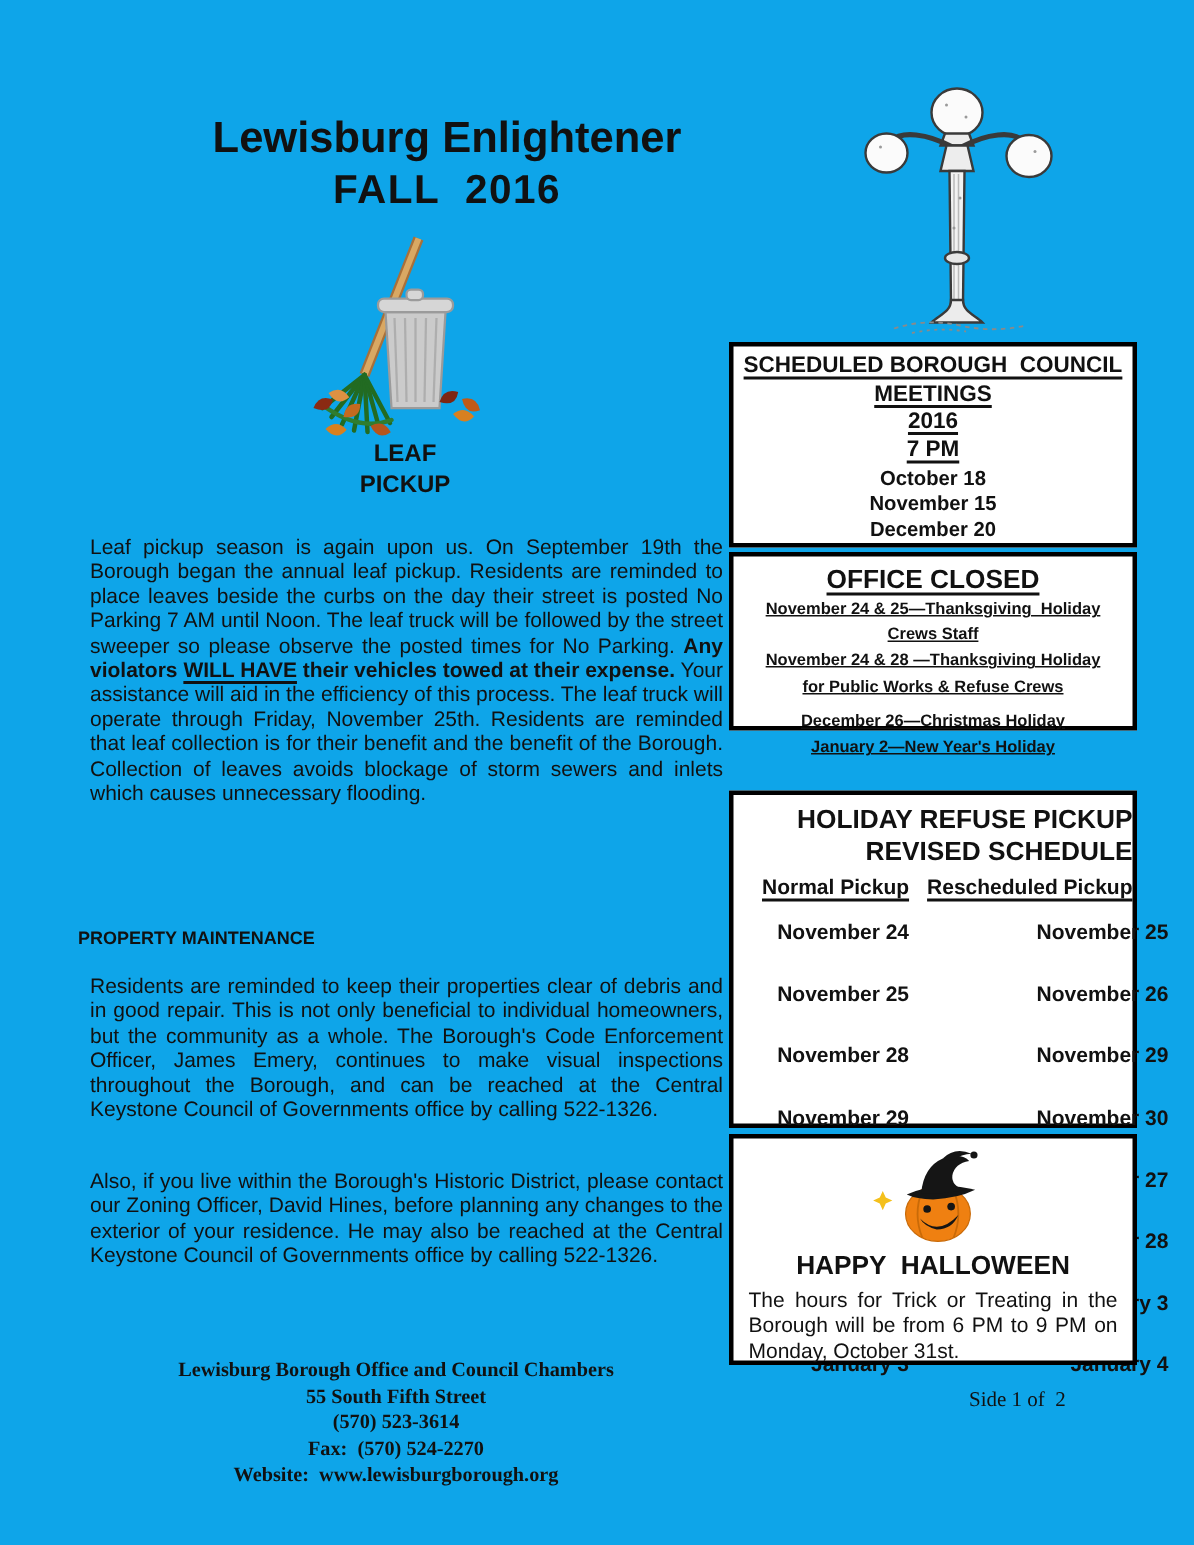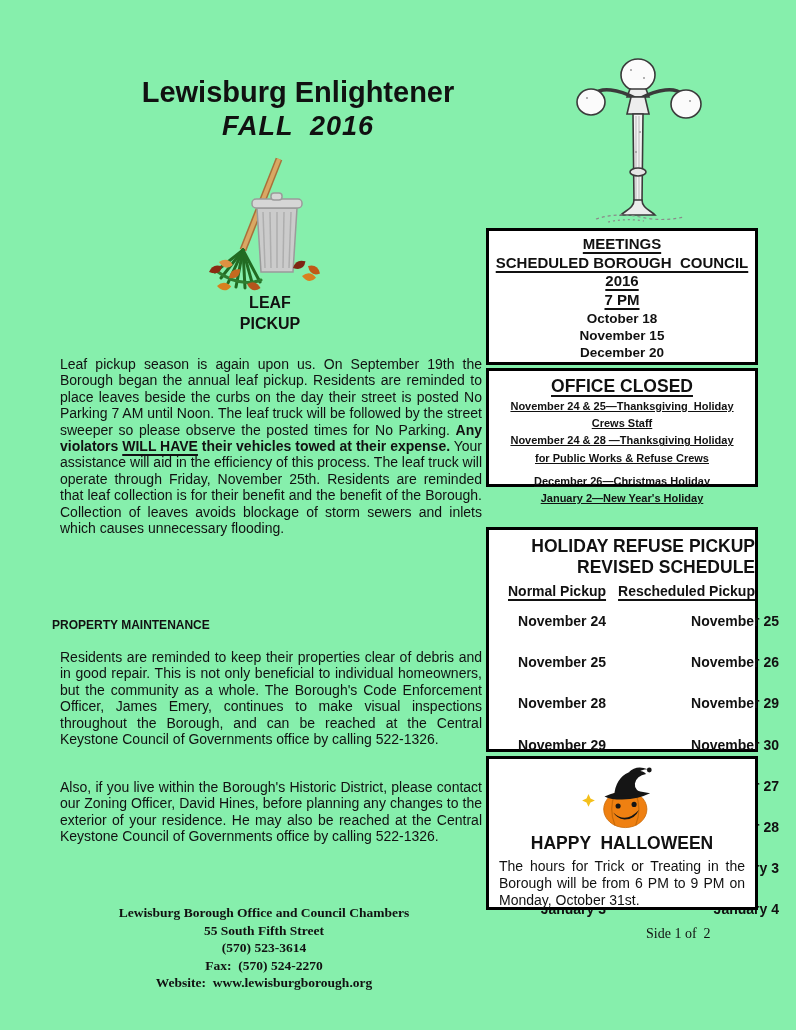--- a/index.html
+++ b/index.html
@@ -1,27 +1,27 @@
 <!DOCTYPE html>
 <html><head>
 <meta charset="utf-8">
 <style>
   html,body{margin:0;padding:0;background:#fff;}
-  .page{position:relative;width:796px;height:1030px;background:#86efac;
+  .page{position:relative;width:796px;height:1030px;background:#0ea5e9;
         font-family:"Liberation Sans",sans-serif;color:#111;overflow:hidden;}
   .abs{position:absolute;}
   .pre{white-space:pre-wrap;}
   .b{font-weight:bold;}
   .u{text-decoration:underline;text-decoration-thickness:2px;text-underline-offset:3px;}
   .just{text-align:justify;}
 
   
   .title{left:78px;top:74px;width:440px;text-align:center;}
   .title-1{font-size:29px;font-weight:bold;line-height:36px;}
-  .title-2{font-size:27px;font-weight:bold;line-height:32px;letter-spacing:1px;font-style:italic;}
+  .title-2{font-size:27px;font-weight:bold;line-height:32px;letter-spacing:1px;}
 
   
   .leaf-art{left:205px;top:156px;width:118px;height:142px;}
   .leaf-heading{left:60px;top:292px;width:420px;font-weight:bold;font-size:16px;line-height:21px;text-align:center;}
   .leaf-body{left:60px;top:356px;width:422px;font-size:14px;line-height:16.4px;}
   .pm-heading{left:52px;top:618px;width:420px;font-weight:bold;font-size:12px;}
   .pm-p1{left:60px;top:649px;width:422px;font-size:14px;line-height:16.4px;}
   .pm-p2{left:60px;top:779px;width:422px;font-size:14px;line-height:16.4px;}
   .footer{left:60px;top:904px;width:408px;text-align:center;
           font-family:"Liberation Serif",serif;font-weight:bold;font-size:13.5px;line-height:17.5px;}
@@ -138,22 +138,22 @@
       <circle cx="93" cy="18" r="1"></circle>
         <circle cx="106" cy="26" r="1"></circle>
       <circle cx="49" cy="46" r="1"></circle>
         <circle cx="152" cy="49" r="1"></circle>
       <circle cx="98" cy="100" r="1"></circle>
         <circle cx="102" cy="80" r="1"></circle>
     </g>
   </svg>
 
   <div class="box box1">
+    <div class="bt u pre">SCHEDULED BOROUGH  COUNCIL</div>
     <div class="bt u">MEETINGS</div>
-    <div class="bt u pre">SCHEDULED BOROUGH  COUNCIL</div>
     <div class="bt u">2016</div>
     <div class="bt u">7 PM</div>
     <div class="dates">
       <div>October 18</div>
       <div>November 15</div>
       <div>December 20</div>
     </div>
   </div>
 
   <div class="box box2">

